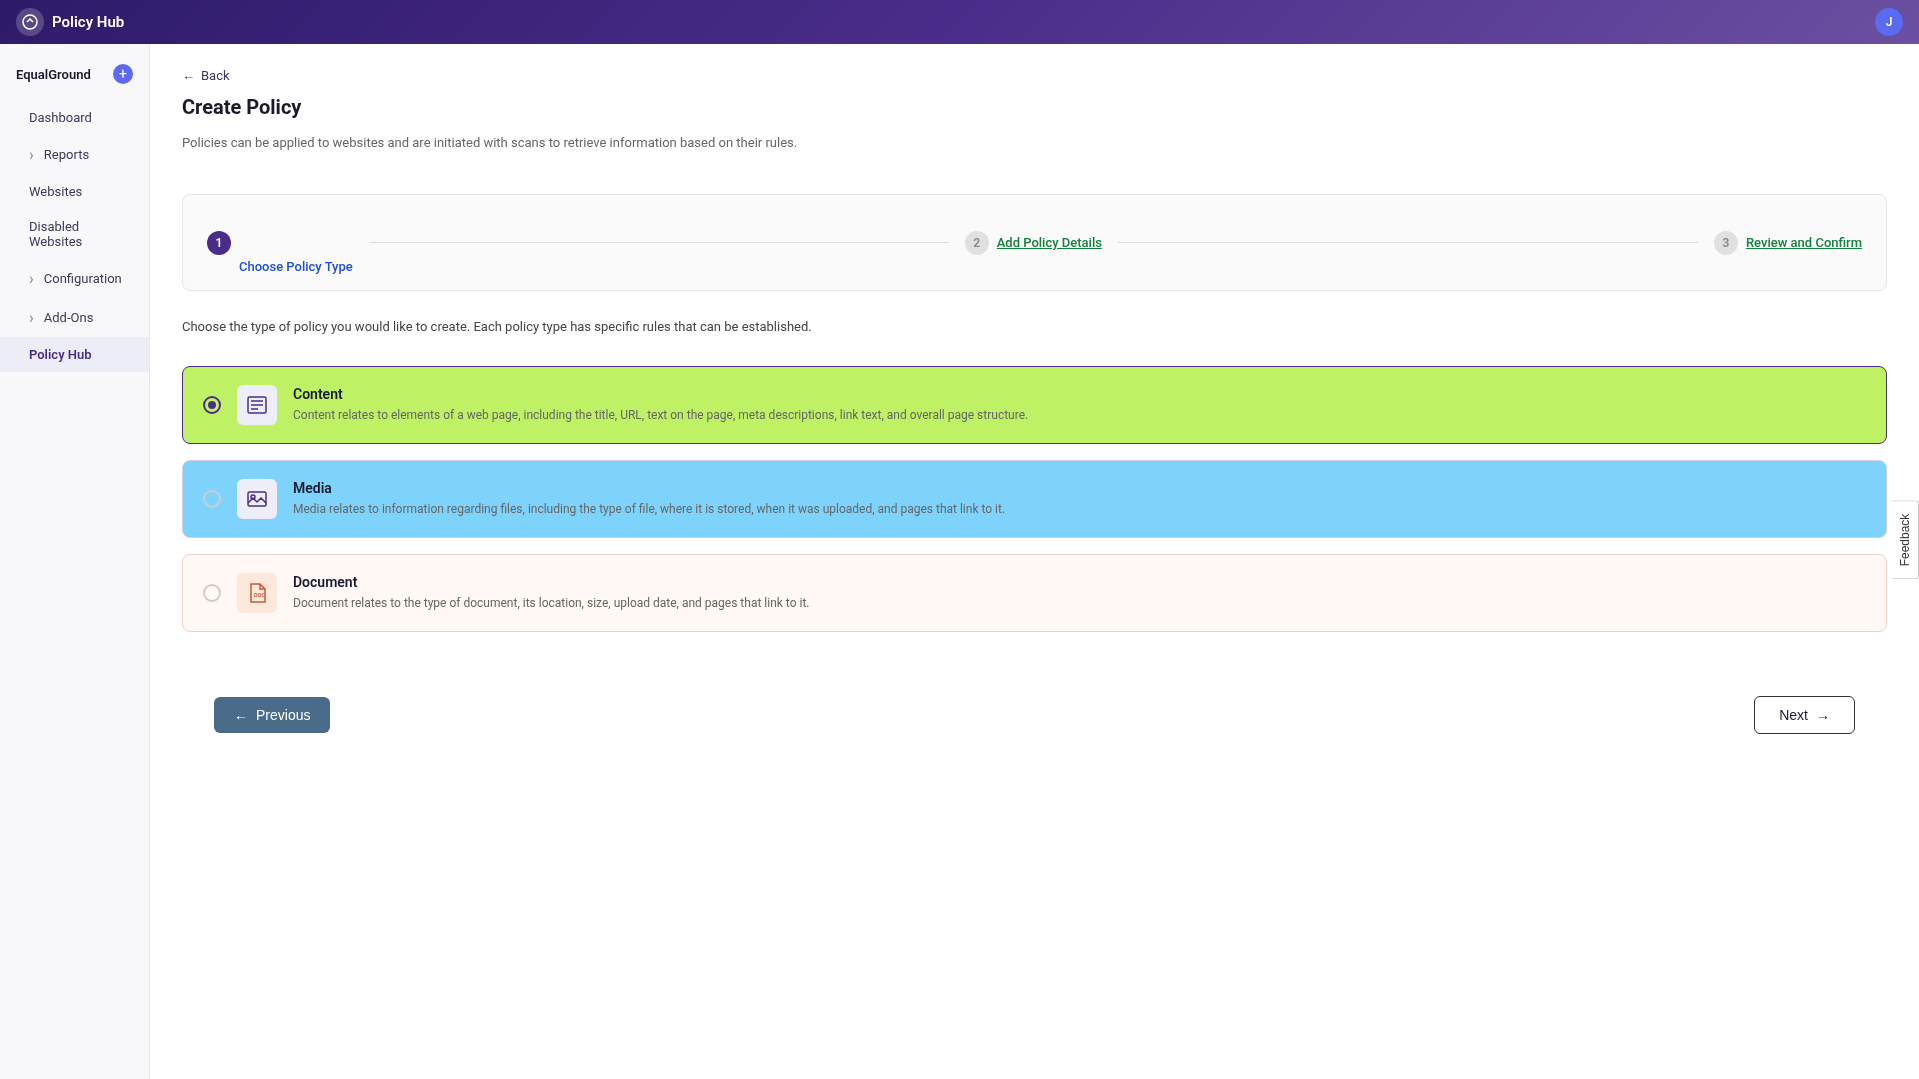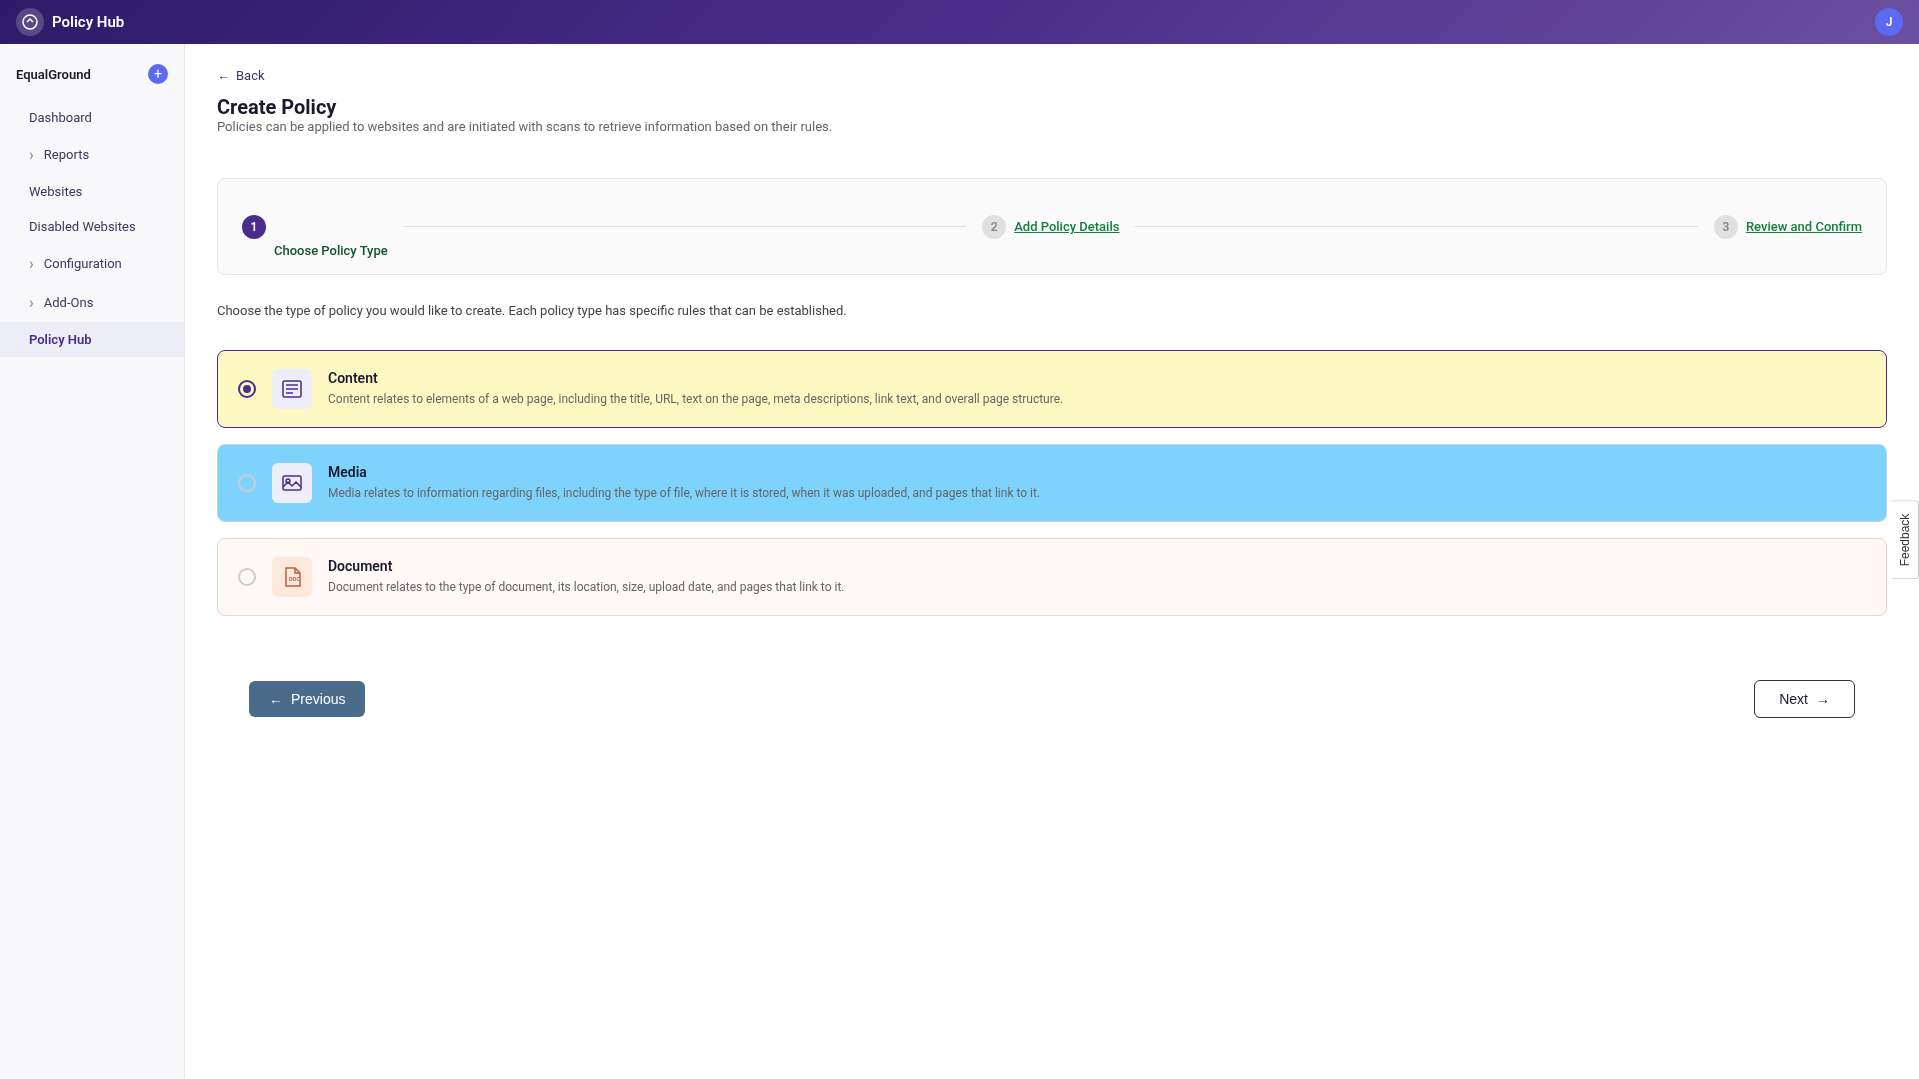--- a/index.html
+++ b/index.html
@@ -48,21 +48,21 @@
 
     
     .app-layout {
       display: flex;
       flex: 1;
       overflow: hidden;
     }
 
     
     .sidebar {
-      width: 185px;
+      width: 150px;
       background: #f8f8fa;
       border-right: 1px solid #e5e5ea;
       display: flex;
       flex-direction: column;
       padding: 12px 0;
     }
     .sidebar-org {
       display: flex;
       align-items: center;
       justify-content: space-between;
@@ -122,21 +122,21 @@
       font-size: 13px;
       color: #3a3a5c;
       margin-bottom: 12px;
       cursor: pointer;
     }
 
     .page-title {
       font-size: 20px;
       font-weight: 700;
       color: #1a1a2e;
-      margin-bottom: 0;
+      margin-bottom: 16px;
     }
     .page-subtitle {
       font-size: 13px;
       color: #666;
       margin-bottom: 44px;
     }
 
     
     .stepper {
       display: flex;
@@ -167,21 +167,21 @@
       color: white;
     }
     .step-number.inactive {
       background: #e0e0e0;
       color: #888;
     }
     .step-label {
       font-size: 13px;
       font-weight: 500;
     }
-    .step-label.active { color: #14532d; margin-top: 48px; }
+    .step-label.active { color: #1d4ed8; margin-top: 48px; }
     .step-label.inactive { color: #15803d; text-decoration: underline; }
     .step-divider {
       flex: 1;
       height: 1px;
       background: #ddd;
       margin: 0 16px;
     }
 
     .step-description {
       font-size: 13px;
@@ -201,21 +201,21 @@
       align-items: center;
       gap: 16px;
       border: 1.5px solid #d0d0e0;
       border-radius: 8px;
       padding: 18px 20px;
       cursor: pointer;
       background: #7dd3fc;
     }
     .policy-option.selected {
       border-color: #4a2d8a;
-      background: #fef9c3;
+      background: #bef264;
     }
     .policy-option.doc {
       background: #fff8f5;
       border-color: #e8d5c8;
     }
 
     .radio-btn {
       width: 18px;
       height: 18px;
       border-radius: 50%;

